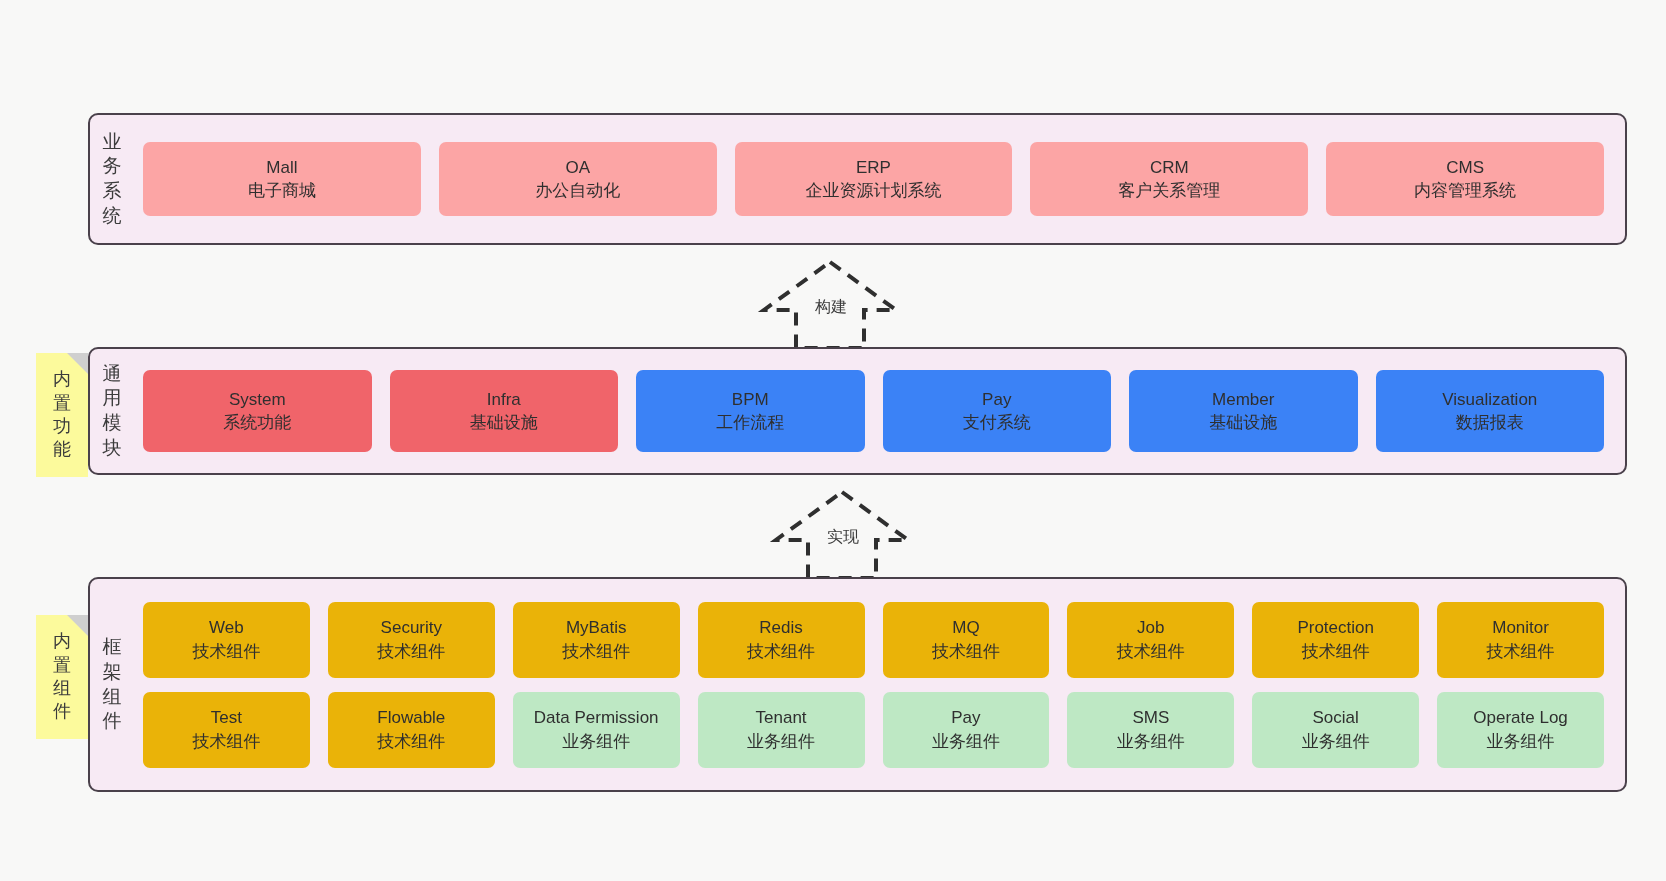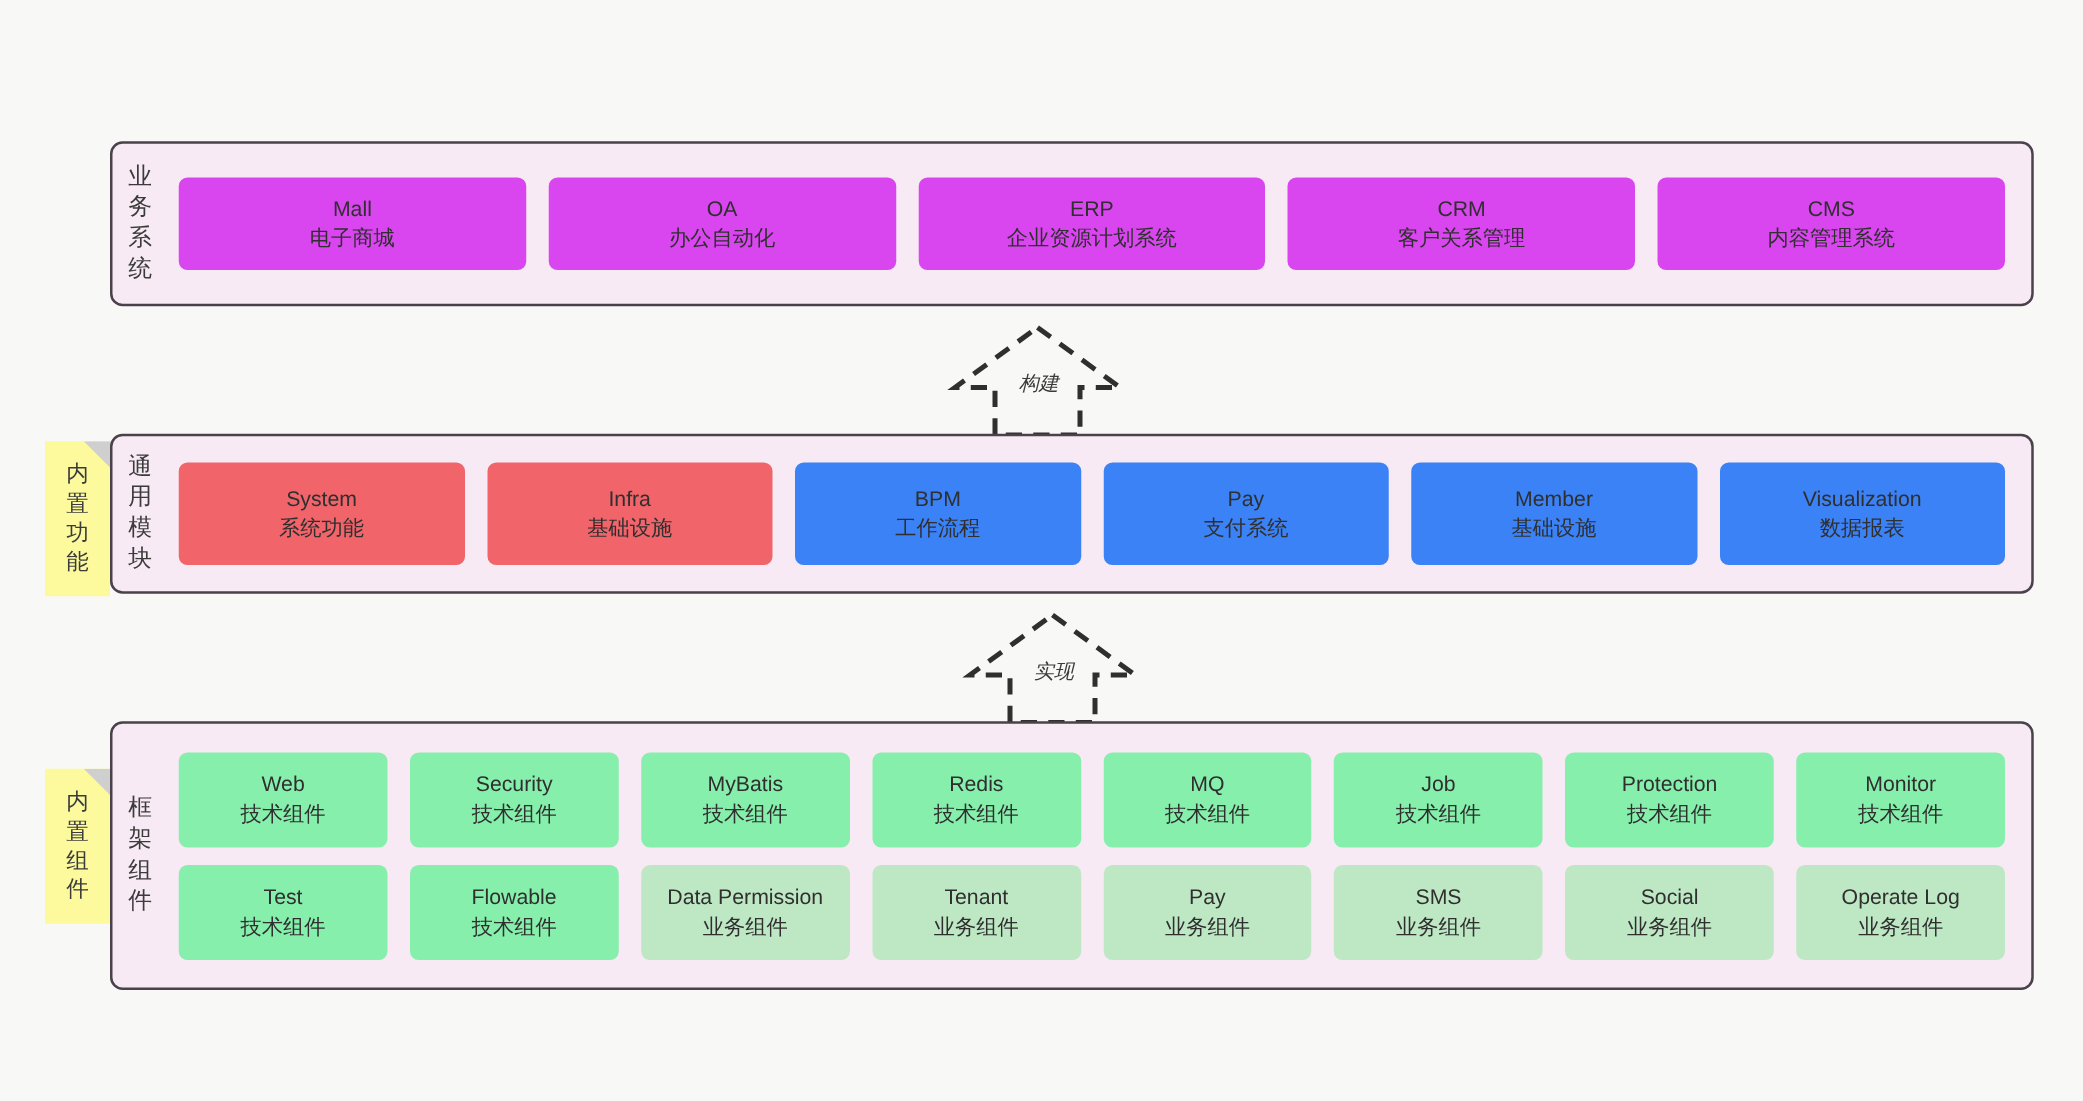--- a/index.html
+++ b/index.html
@@ -75,24 +75,24 @@
     min-width:0;
   }
   .card .t1{white-space:nowrap;}
   .card .t2{white-space:nowrap;}
   .card.wrap .t1{white-space:normal;}
 
   .h-top   .card{height:74px;}
   .h-mid   .card{height:82px;}
   .h-bot   .card{height:76px;}
 
-  .c-blue      {background:#d946ef;}
+  .c-blue      {background:#fca5a5;}
   .c-red       {background:#f0646a;}
   .c-pink      {background:#3b82f6;}
-  .c-green     {background:#86efac;}
+  .c-green     {background:#eab308;}
   .c-lightgreen{background:#bee8c4;}
 
   
   .note{
     position:absolute;
     box-sizing:border-box;
     width:52px;
     background:#fcfa9c;
     display:flex;
     flex-direction:column;
@@ -116,21 +116,20 @@
   
   .arrow{position:absolute;}
   .arrow svg{display:block;overflow:visible;}
   .arrow-label{
     position:absolute;
     font-size:16px;
     color:#3b3b3b;
     background:#f8f8f7;
     padding:1px 3px;
     white-space:nowrap;
-    font-style:italic;
   }
 </style>
 </head>
 <body>
 
 <div class="stage">
 
   <div class="layer h-top" style="left:88px;top:113px;width:1539px;height:132px;">
     <div class="layer-label">
       <span>业</span>

